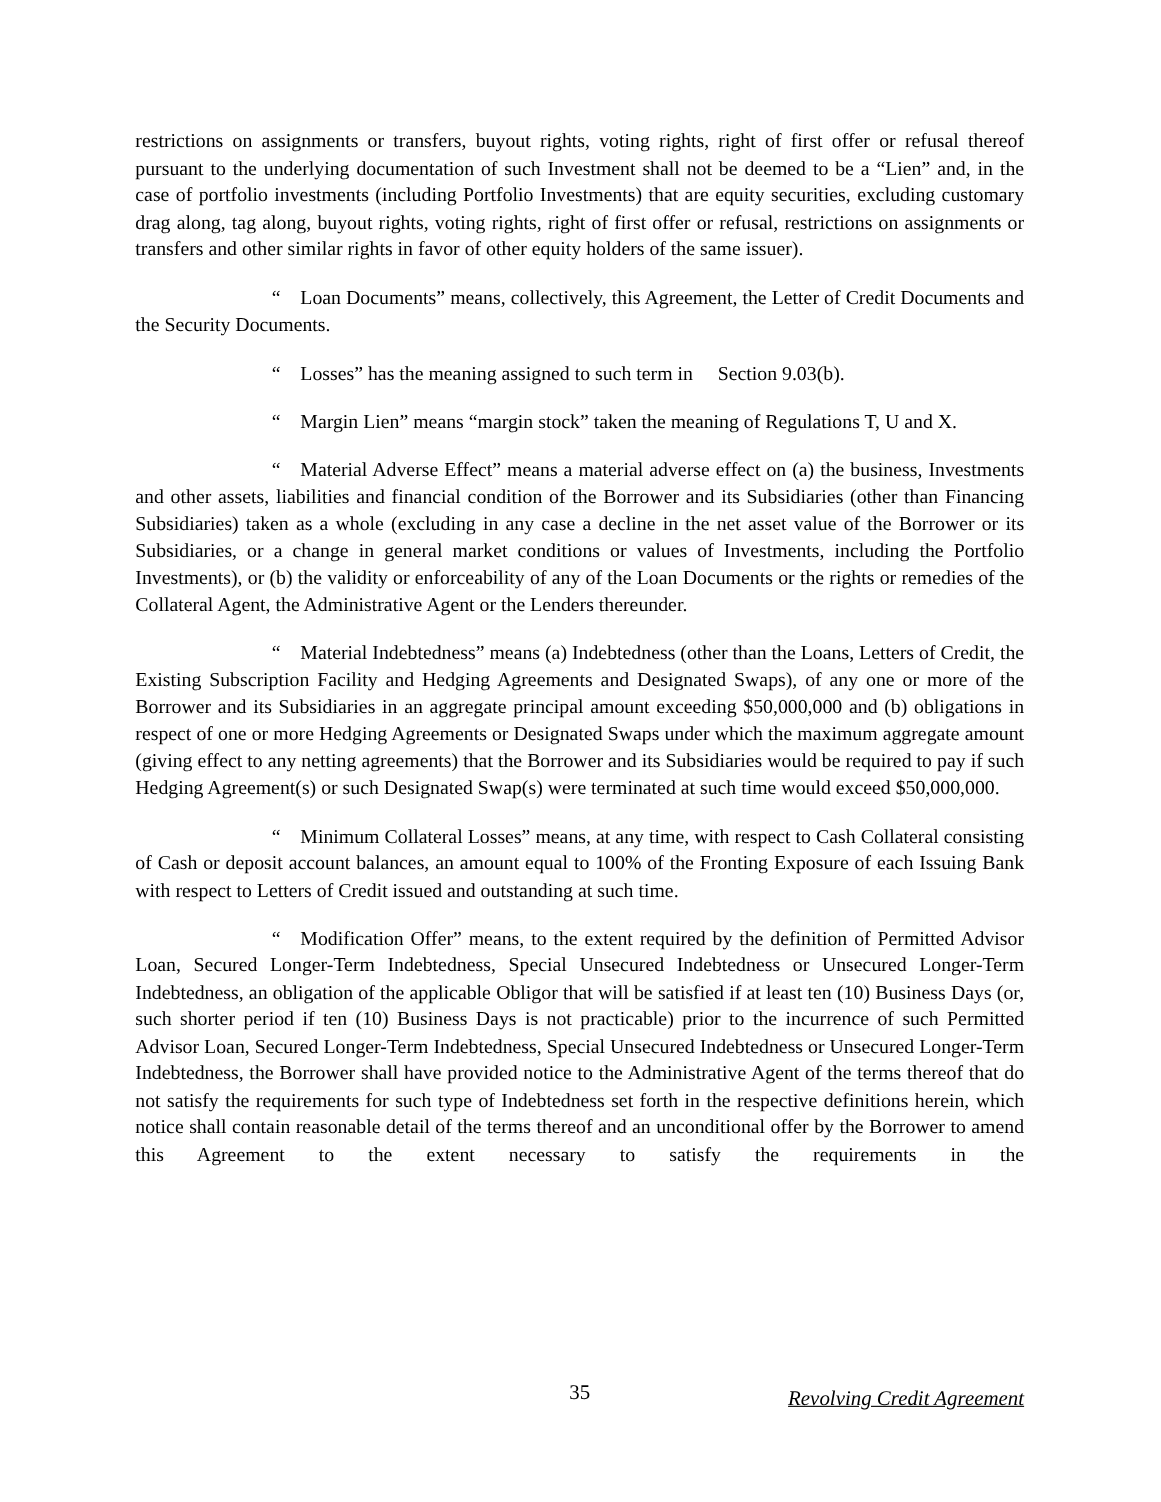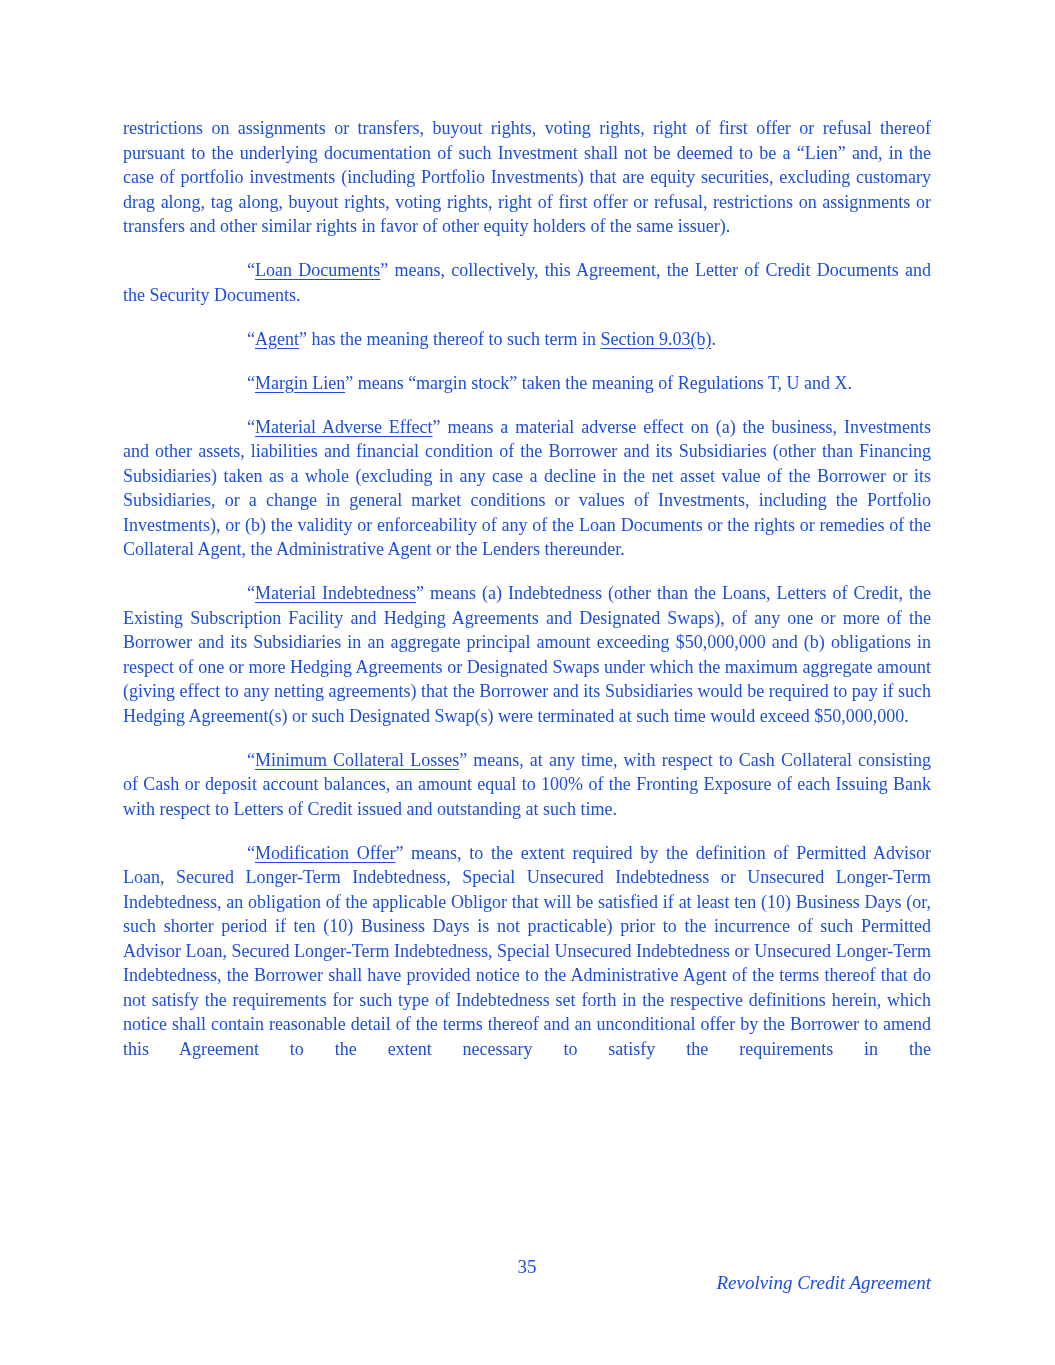--- a/index.html
+++ b/index.html
@@ -7,21 +7,21 @@
     padding: 0;
     background: #ffffff;
   }
   .page {
     position: relative;
     width: 1003px;
     height: 1365px;
     background: #ffffff;
     overflow: hidden;
     font-family: "Liberation Serif", "DejaVu Serif", serif;
-    color: #1d4ed8;
+    color: #000000;
   }
   .doc-body {
     position: absolute;
     left: 123px;
     top: 116px;
     width: 808px;
     font-size: 18px;
     line-height: 24.5px;
     text-align: justify;
     text-justify: inter-word;
@@ -29,54 +29,55 @@
   .doc-body p {
     margin: 0 0 19.5px 0;
   }
   .doc-body p.indent {
     text-indent: 124px;
   }
   .doc-body p.justify-last {
     text-align-last: justify;
   }
   .u {
-    text-decoration: underline;
     text-underline-offset: 3px;
+    margin-left: 18px;
   }
   .page-footer {
     position: absolute;
     left: 123px;
     top: 1255px;
     width: 808px;
     height: 26px;
     font-size: 19px;
     line-height: 24px;
   }
   .page-number {
     position: absolute;
     left: 0;
     right: 0;
     text-align: center;
   }
   .doc-title {
     position: absolute;
     right: 0;
-    top: 16px;
+    top: 5px;
     font-style: italic;
     white-space: nowrap;
+    text-decoration: underline;
   }
 </style>
 </head>
 <body>
 
 <div class="page">
   <div class="doc-body">
       <p><span>restrictions on assignments or transfers, buyout rights, voting rights, right of first offer or refusal thereof pursuant to the underlying documentation of such Investment shall not be deemed to be a “Lien” and, in the case of portfolio investments (including Portfolio Investments) that are equity securities, excluding customary drag along, tag along, buyout rights, voting rights, right of first offer or refusal, restrictions on assignments or transfers and other similar rights in favor of other equity holders of the same issuer).</span></p>
       <p class="indent"><span>“</span><span class="u">Loan Documents</span><span>” means, collectively, this Agreement, the Letter of Credit Documents and the Security Documents.</span></p>
-      <p class="indent"><span>“</span><span class="u">Agent</span><span>” has the meaning thereof to such term in </span><span class="u">Section 9.03(b)</span><span>.</span></p>
+      <p class="indent"><span>“</span><span class="u">Losses</span><span>” has the meaning assigned to such term in </span><span class="u">Section 9.03(b)</span><span>.</span></p>
       <p class="indent"><span>“</span><span class="u">Margin Lien</span><span>” means “margin stock” taken the meaning of Regulations T, U and X.</span></p>
       <p class="indent"><span>“</span><span class="u">Material Adverse Effect</span><span>” means a material adverse effect on (a) the business, Investments and other assets, liabilities and financial condition of the Borrower and its Subsidiaries (other than Financing Subsidiaries) taken as a whole (excluding in any case a decline in the net asset value of the Borrower or its Subsidiaries, or a change in general market conditions or values of Investments, including the Portfolio Investments), or (b) the validity or enforceability of any of the Loan Documents or the rights or remedies of the Collateral Agent, the Administrative Agent or the Lenders thereunder.</span></p>
       <p class="indent"><span>“</span><span class="u">Material Indebtedness</span><span>” means (a) Indebtedness (other than the Loans, Letters of Credit, the Existing Subscription Facility and Hedging Agreements and Designated Swaps), of any one or more of the Borrower and its Subsidiaries in an aggregate principal amount exceeding $50,000,000 and (b) obligations in respect of one or more Hedging Agreements or Designated Swaps under which the maximum aggregate amount (giving effect to any netting agreements) that the Borrower and its Subsidiaries would be required to pay if such Hedging Agreement(s) or such Designated Swap(s) were terminated at such time would exceed $50,000,000.</span></p>
       <p class="indent"><span>“</span><span class="u">Minimum Collateral Losses</span><span>” means, at any time, with respect to Cash Collateral consisting of Cash or deposit account balances, an amount equal to 100% of the Fronting Exposure of each Issuing Bank with respect to Letters of Credit issued and outstanding at such time.</span></p>
       <p class="indent justify-last"><span>“</span><span class="u">Modification Offer</span><span>” means, to the extent required by the definition of Permitted Advisor Loan, Secured Longer-Term Indebtedness, Special Unsecured Indebtedness or Unsecured Longer-Term Indebtedness, an obligation of the applicable Obligor that will be satisfied if at least ten (10) Business Days (or, such shorter period if ten (10) Business Days is not practicable) prior to the incurrence of such Permitted Advisor Loan, Secured Longer-Term Indebtedness, Special Unsecured Indebtedness or Unsecured Longer-Term Indebtedness, the Borrower shall have provided notice to the Administrative Agent of the terms thereof that do not satisfy the requirements for such type of Indebtedness set forth in the respective definitions herein, which notice shall contain reasonable detail of the terms thereof and an unconditional offer by the Borrower to amend this Agreement to the extent necessary to satisfy the requirements in the</span></p>
     </div>
   <div class="page-footer">
     <span class="page-number">35</span>
     <span class="doc-title">Revolving Credit Agreement</span>
   </div>

